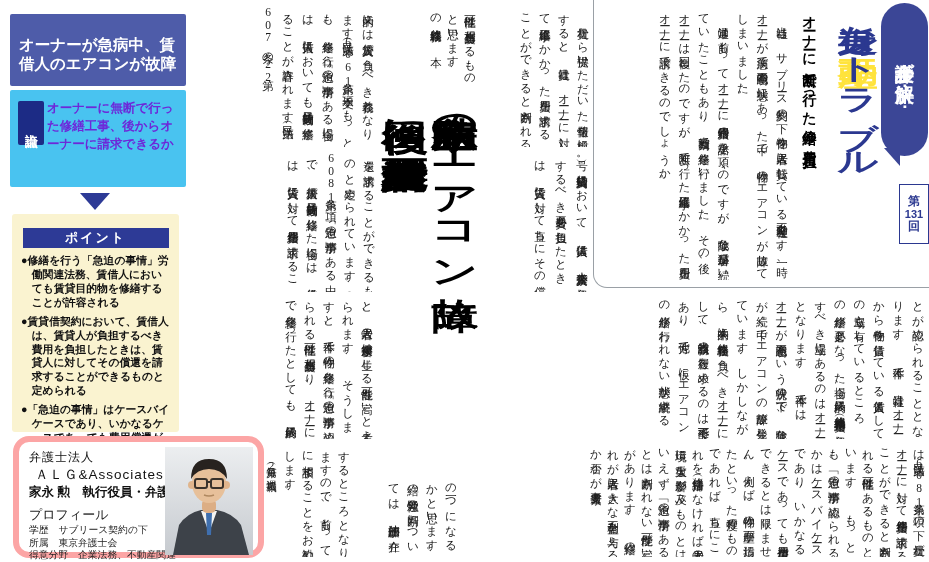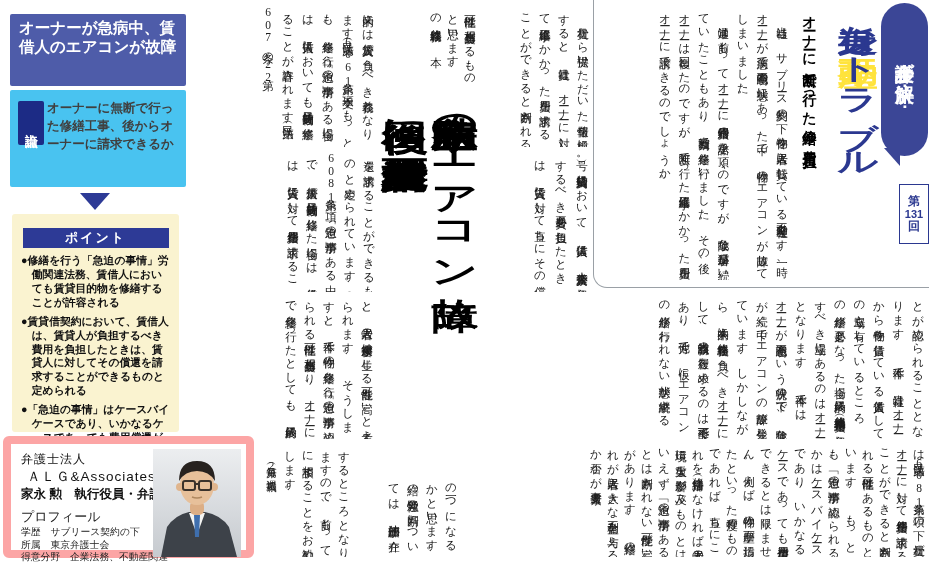--- a/index.html
+++ b/index.html
@@ -74,35 +74,35 @@
   #seg-c1 { left:478px; top:293px; width:449px; height:146px; line-height:19.5px; }
   #seg-c2 { left:188px; top:293px; width:188px; height:146px; line-height:19px; }
   #seg-d1 { left:478px; top:441px; width:449px; height:116px; line-height:17px; }
   #seg-d2 { left:356px; top:476px; width:104px; height:82px;  line-height:19px; }
   #seg-d3 { left:285px; top:443px; width:68px;  height:114px; line-height:18px; }
   #pub-note { left:262px; top:458px; width:18px; height:100px; font-size:10.5px; line-height:17px; }
   
   .sansbox { font-family:"Liberation Sans","DejaVu Sans",sans-serif; }
   #case-box {
     position:absolute; left:10px; top:14px; width:176px; height:72px;
-    background:#4e5ca9; border-radius:2px; padding:4px 9px;
+    background:#4e5ca9; border-radius:2px; padding:21px 9px;
     color:#fff; font-weight:bold; font-size:15.5px; line-height:1.25;
   }
   #ronten-box {
     position:absolute; left:10px; top:90px; width:176px; height:97px;
     background:#49c3f0; border-radius:2px; padding:9px 7px 6px 7px;
   }
   #ronten-badge {
     position:absolute; left:8px; top:11px; width:26px; height:44px;
     background:#1c2b85; color:#fff; display:flex; align-items:center; justify-content:center;
     writing-mode:vertical-rl; text-orientation:upright; font-weight:bold; font-size:13px;
     border-radius:2px;
   }
   #ronten-text {
-    margin-left:30px; color:#404040; font-weight:bold; font-size:12.5px; line-height:1.44;
+    margin-left:30px; color:#6d28d9; font-weight:bold; font-size:12.5px; line-height:1.44;
   }
   #down-triangle {
     position:absolute; left:80px; top:193px; width:0; height:0;
     border-left:15px solid transparent; border-right:15px solid transparent;
     border-top:17px solid #2d3a96;
   }
   #point-box {
     position:absolute; left:12px; top:214px; width:167px; height:218px;
     background:#faf3d0; border-radius:3px; padding:14px 9px;
   }
@@ -112,22 +112,22 @@
     letter-spacing:2px;
   }
   #point-box ul { list-style:none; }
   #point-box li {
     font-size:10.8px; font-weight:bold; color:#111; line-height:1.29;
     padding-left:1em; text-indent:-1em; margin-bottom:5px;
   }
   #point-box li::before { content:"●"; }
   
   #profile-box {
-    position:absolute; left:3px; top:436px; width:251px; height:122px;
-    background:#fff; border:8px solid #fca5a5; border-radius:6px; padding:7px 0 0 10px;
+    position:absolute; left:13px; top:436px; width:251px; height:122px;
+    background:#fff; border:6px solid #fca5a5; border-radius:16px; padding:7px 0 0 10px;
   }
   .firm1 { font-size:12px; color:#111; letter-spacing:1px; }
   .firm2 { font-size:13.5px; color:#111; letter-spacing:1px; margin-left:6px; }
   .lawyer-name { font-size:12.5px; font-weight:bold; color:#111; margin-bottom:5px; }
   .prof-label { font-size:13px; color:#222; }
   .prof-line { font-size:9.8px; color:#222; line-height:1.3; width:150px; }
   #photo { position:absolute; right:5px; top:5px; width:88px; height:108px; }
 </style>
 </head>
 <body>

